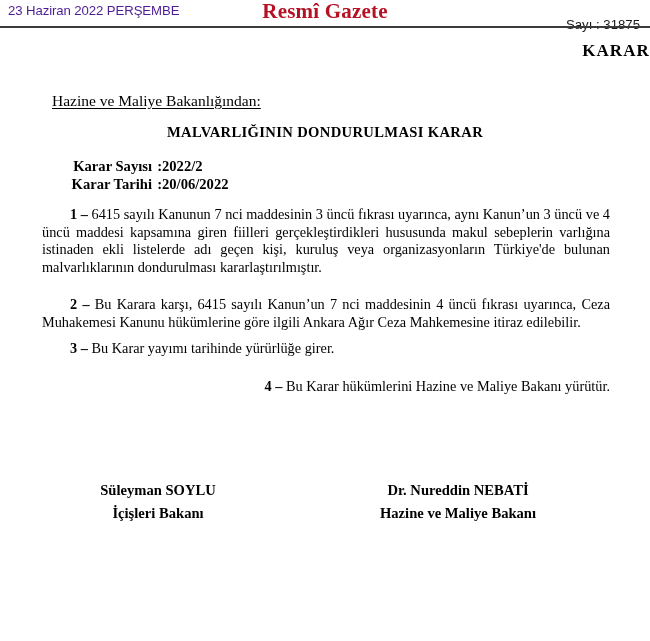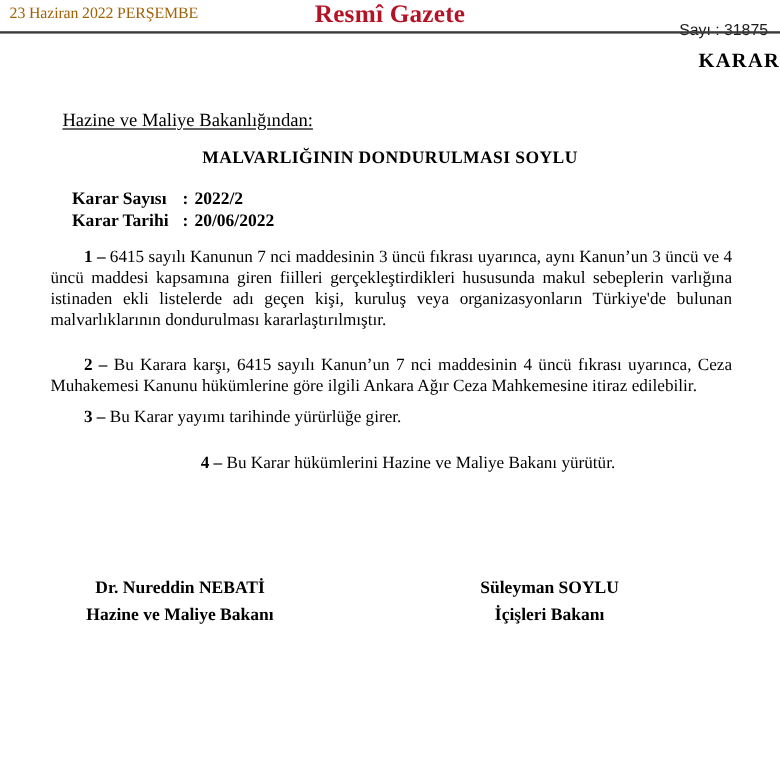--- a/index.html
+++ b/index.html
@@ -25,24 +25,24 @@
     left: 0;
     width: 650px;
     height: 26px;
     display: flex;
     align-items: center;
   }
   .masthead-date {
     position: absolute;
     left: 8px;
     top: 3px;
-    font-family: Liberation Serif, serif;
+    font-family: Liberation Sans, sans-serif;
     font-size: 13.2px;
     letter-spacing: -0.1px;
-    color: #a16207;
+    color: #4c1d95;
     white-space: nowrap;
   }
   .masthead-title {
     position: absolute;
     left: 0;
     right: 0;
     top: -1px;
     text-align: center;
     font-family: "Liberation Serif", "DejaVu Serif", serif;
     font-weight: bold;
@@ -104,20 +104,21 @@
     position: absolute;
     top: 157px;
     left: 60px;
     font-weight: bold;
     font-size: 14.6px;
   }
   .meta-row {
     display: flex;
     line-height: 18px;
     white-space: nowrap;
+    text-align: right;
   }
   .meta-label { display: inline-block; width: 92px; }
   .meta-sep   { display: inline-block; width: 10px; }
   .meta-value { display: inline-block; }
 
   
   .body {
     position: absolute;
     top: 206px;
     left: 42px;
@@ -129,21 +130,21 @@
     text-align: justify;
     text-justify: inter-word;
     text-indent: 28px;
     margin: 0;
   }
   .para-num {
     font-weight: bold;
   }
   .p2 { margin-top: 20px; }
   .p3 { margin-top: 8px; text-align: left; }
-  .p4 { margin-top: 21px; text-align: center; }
+  .p4 { margin-top: 21px; text-align: right; }
 
   
   .signatures {
     position: absolute;
     top: 479px;
     left: 0;
     width: 650px;
     display: flex;
   }
   .sig {
@@ -166,21 +167,21 @@
     <span class="masthead-date">23 Haziran 2022 PERŞEMBE</span>
     <span class="masthead-title">Resmî Gazete</span>
     <span class="masthead-issue">Sayı : 31875</span>
   </div>
   <div class="masthead-rule"></div>
 
   <div class="karar-heading">KARAR</div>
 
   <div class="issuer">Hazine ve Maliye Bakanlığından:</div>
 
-  <div class="doc-title">MALVARLIĞININ DONDURULMASI SOYLU</div>
+  <div class="doc-title">MALVARLIĞININ DONDURULMASI KARAR</div>
 
   <div class="meta">
     <div class="meta-row">
       <span class="meta-label">Karar Sayısı</span>
       <span class="meta-sep">:</span>
       <span class="meta-value">2022/2</span>
     </div>
     <div class="meta-row">
       <span class="meta-label">Karar Tarihi</span>
       <span class="meta-sep">:</span>
@@ -197,23 +198,23 @@
     </p>
     <p class="para p3">
       <span class="para-num">3 – </span><span>Bu Karar yayımı tarihinde yürürlüğe girer.</span>
     </p>
     <p class="para p4">
       <span class="para-num">4 – </span><span>Bu Karar hükümlerini Hazine ve Maliye Bakanı yürütür.</span>
     </p>
   </div>
 
   <div class="signatures">
+    <div class="sig sig-left">
+      <div class="sig-name">Süleyman SOYLU</div>
+      <div class="sig-role">İçişleri Bakanı</div>
+    </div>
     <div class="sig sig-right">
       <div class="sig-name">Dr. Nureddin NEBATİ</div>
       <div class="sig-role">Hazine ve Maliye Bakanı</div>
     </div>
-    <div class="sig sig-left">
-      <div class="sig-name">Süleyman SOYLU</div>
-      <div class="sig-role">İçişleri Bakanı</div>
-    </div>
   </div>
 
 </div>
 
 </body></html>

